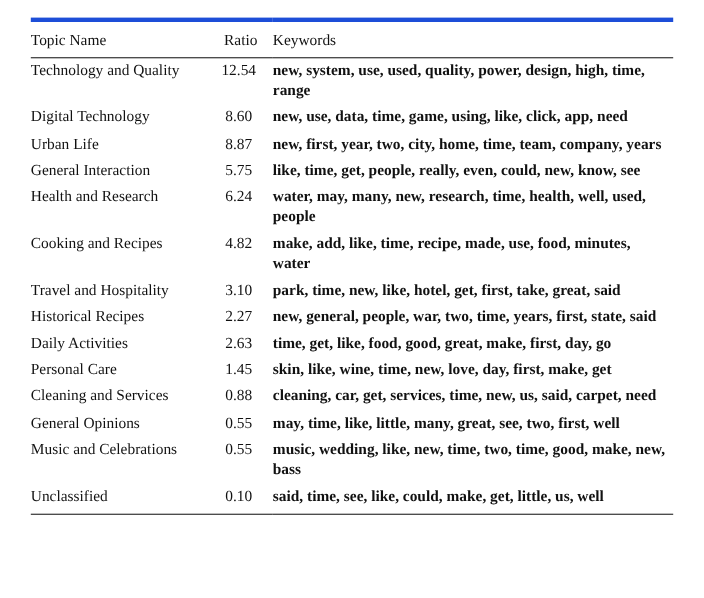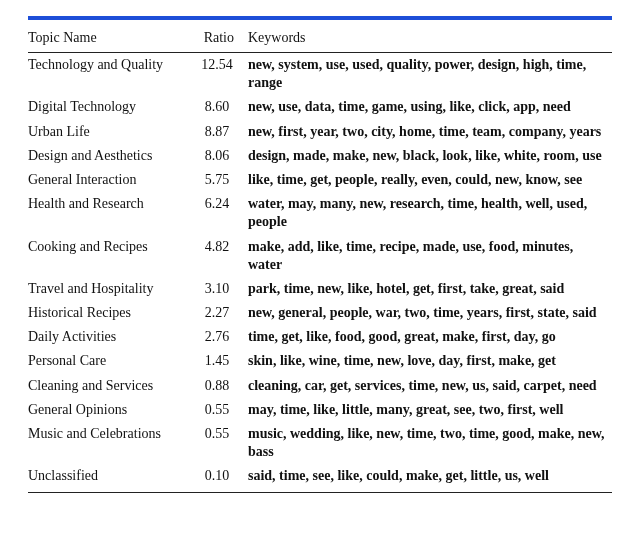--- a/index.html
+++ b/index.html
@@ -77,25 +77,20 @@
           <td>Digital Technology</td>
           <td class="ratio">8.60</td>
           <td class="kw">new, use, data, time, game, using, like, click, app, need</td>
         </tr>
         <tr>
           <td>Urban Life</td>
           <td class="ratio">8.87</td>
           <td class="kw">new, first, year, two, city, home, time, team, company, years</td>
         </tr>
         <tr>
-          <td>Design and Aesthetics</td>
-          <td class="ratio">8.06</td>
-          <td class="kw">design, made, make, new, black, look, like, white, room, use</td>
-        </tr>
-        <tr>
           <td>General Interaction</td>
           <td class="ratio">5.75</td>
           <td class="kw">like, time, get, people, really, even, could, new, know, see</td>
         </tr>
         <tr>
           <td>Health and Research</td>
           <td class="ratio">6.24</td>
           <td class="kw">water, may, many, new, research, time, health, well, used, people</td>
         </tr>
         <tr>
@@ -108,21 +103,21 @@
           <td class="ratio">3.10</td>
           <td class="kw">park, time, new, like, hotel, get, first, take, great, said</td>
         </tr>
         <tr>
           <td>Historical Recipes</td>
           <td class="ratio">2.27</td>
           <td class="kw">new, general, people, war, two, time, years, first, state, said</td>
         </tr>
         <tr>
           <td>Daily Activities</td>
-          <td class="ratio">2.76</td>
+          <td class="ratio">2.63</td>
           <td class="kw">time, get, like, food, good, great, make, first, day, go</td>
         </tr>
         <tr>
           <td>Personal Care</td>
           <td class="ratio">1.45</td>
           <td class="kw">skin, like, wine, time, new, love, day, first, make, get</td>
         </tr>
         <tr>
           <td>Cleaning and Services</td>
           <td class="ratio">0.88</td>

